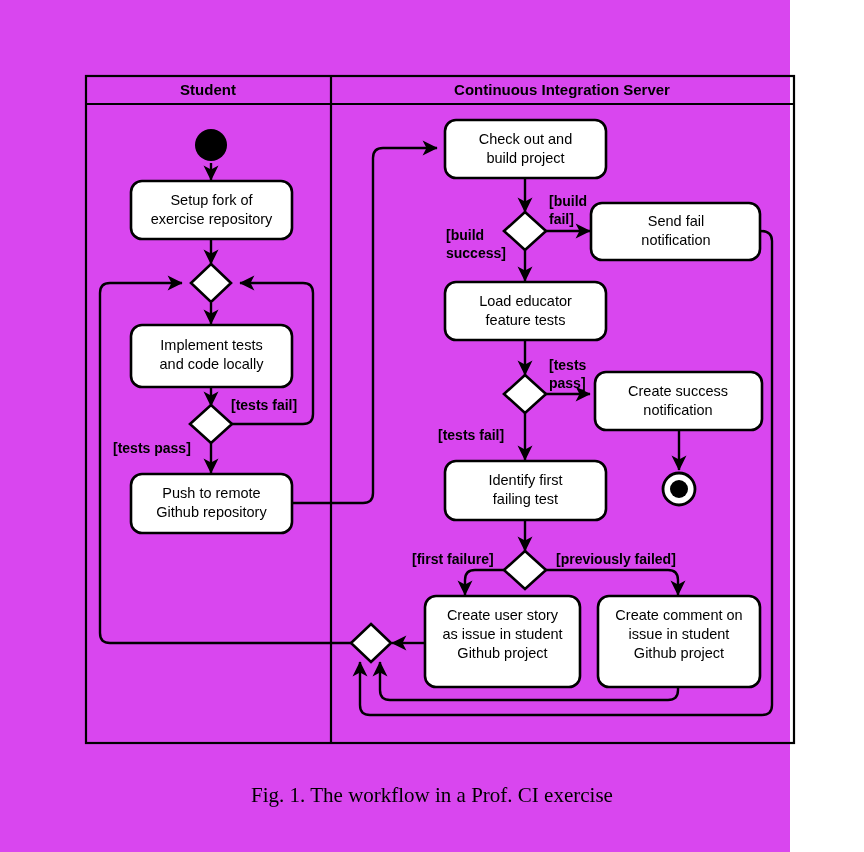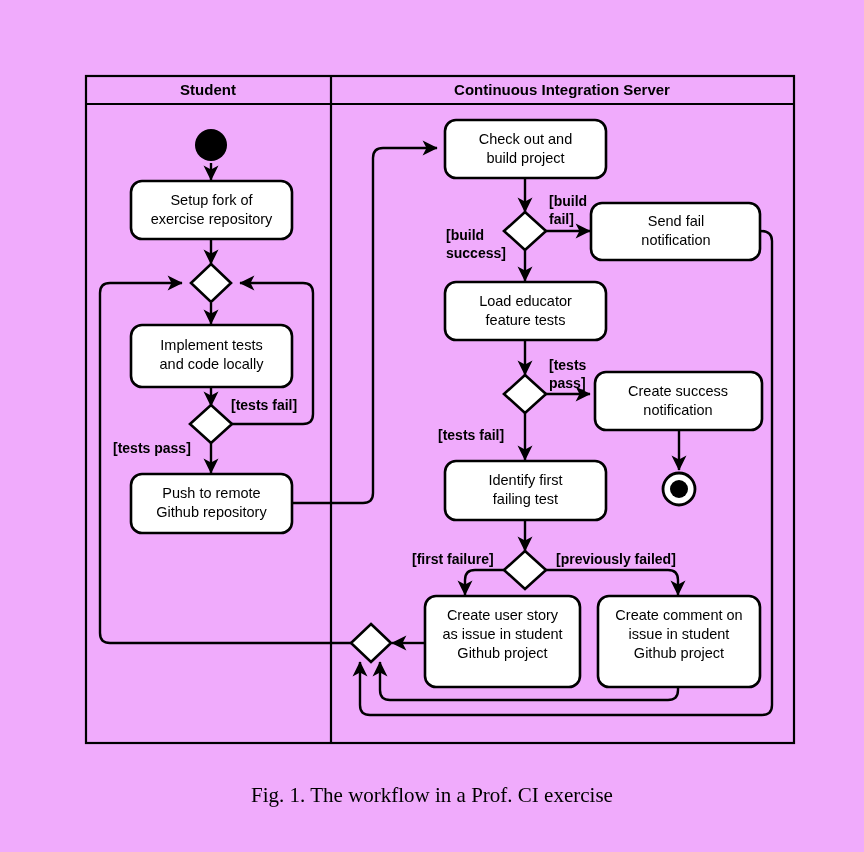--- a/index.html
+++ b/index.html
@@ -8,23 +8,23 @@
     background: #ffffff;
   }
   body {
     width: 864px;
     height: 852px;
     font-family: "Liberation Sans", sans-serif;
     overflow: hidden;
   }
   #figure-root {
     position: relative;
-    width: 864px;
+    width: 790px;
     height: 852px;
-    background: #f0abfc;
+    background: #d946ef;
   }
   svg#diagram {
     position: absolute;
     left: 0;
     top: 0;
     width: 864px;
     height: 852px;
   }
   .lane-frame {
     fill: none;

